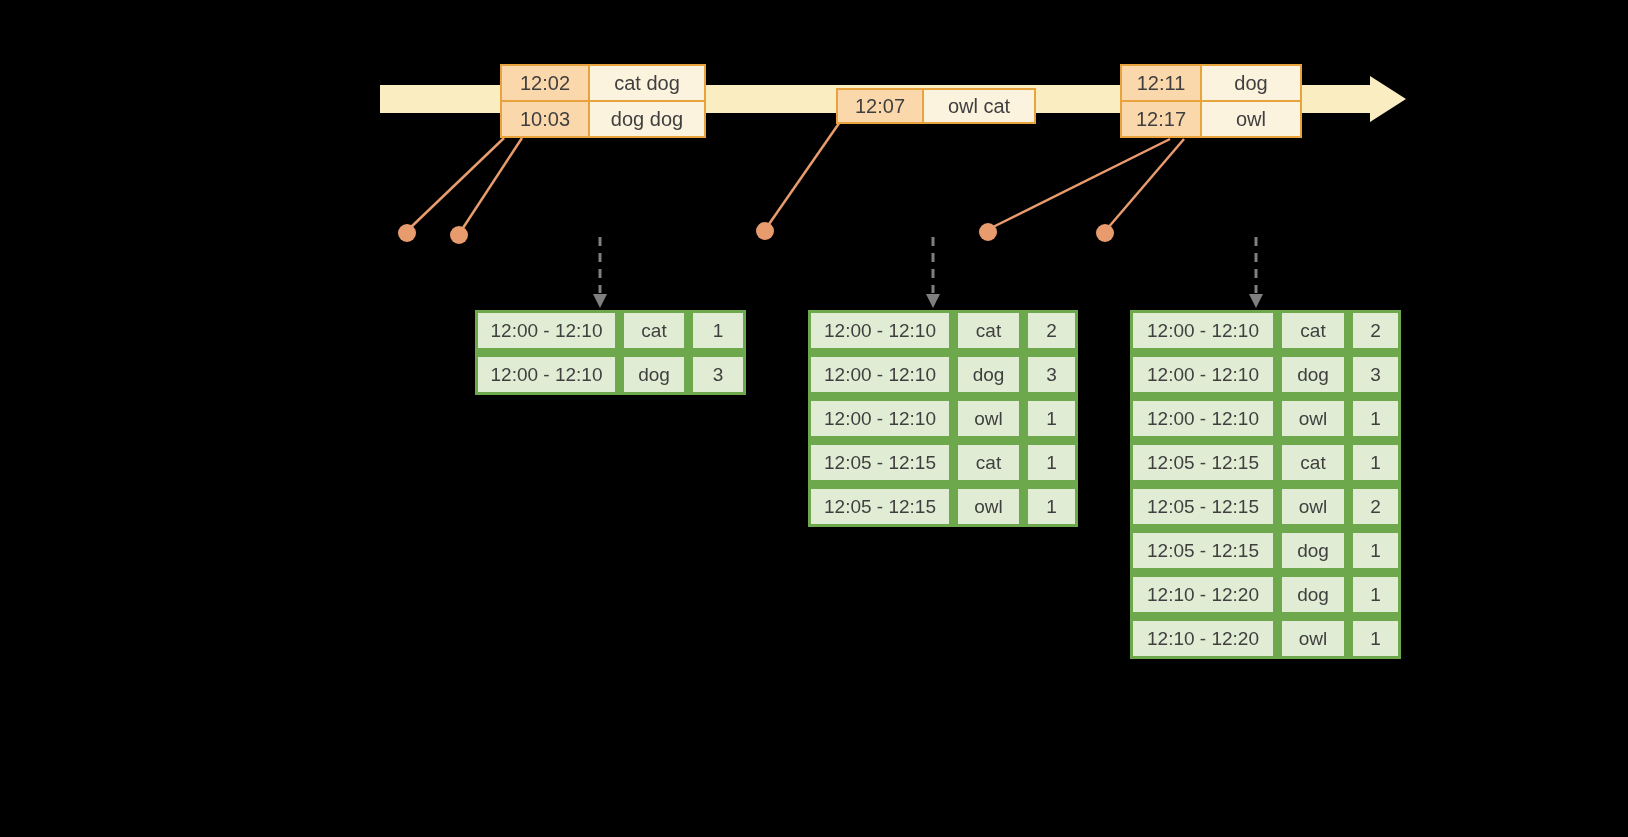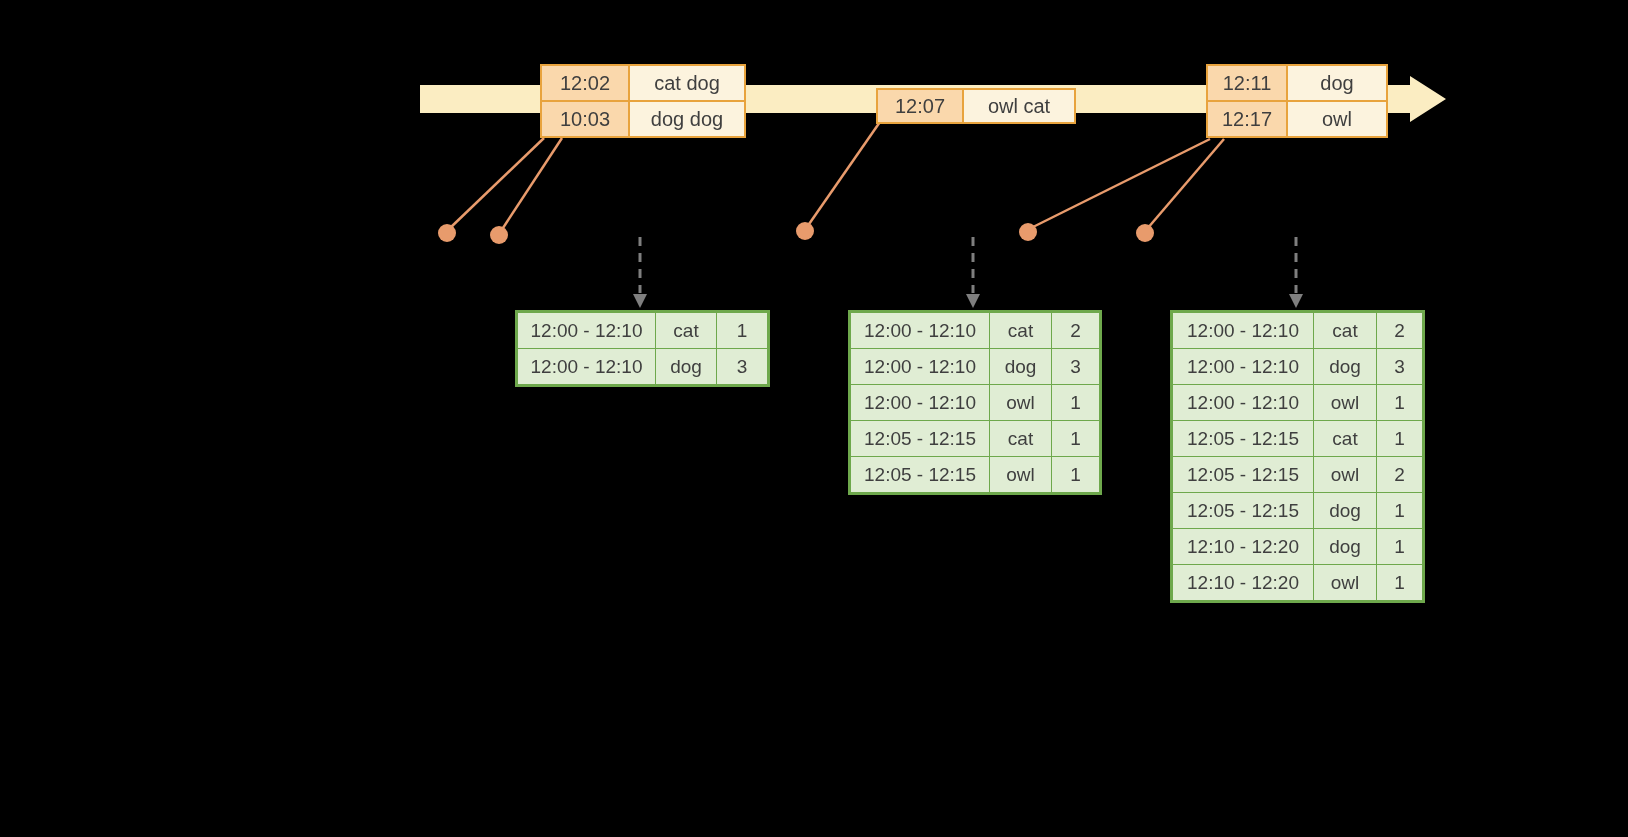--- a/index.html
+++ b/index.html
@@ -3,21 +3,20 @@
 <meta charset="utf-8">
 <style>
   html, body { margin: 0; padding: 0; background: #000; }
   #canvas {
     position: relative;
     width: 1408px;
     height: 837px;
     background: var(--background, #000);
     overflow: hidden;
     font-family: "Liberation Sans", sans-serif;
-    margin-left: 40px;
   }
   
   #overlay { position: absolute; left: 0; top: 0; }
   .timeline-arrow { fill: var(--timeline-fill); }
   .connector { stroke: var(--connector); stroke-width: 2.5; }
   .dot { fill: var(--dot); }
   .dash { stroke: var(--dashed-arrow); stroke-width: 3; stroke-dasharray: 9 7; fill: none; }
   .dash-head { fill: var(--dashed-arrow); }
 
   
@@ -33,21 +32,21 @@
     display: flex; align-items: center; justify-content: center;
     font-size: 20px; color: var(--text);
   }
   .event-cell.time  { background: var(--event-time-fill); }
   .event-cell.words { background: var(--event-word-fill); }
 
   
   .result-table {
     position: absolute;
     display: grid;
-    gap: 1px;
+    gap: 9px;
     background: var(--result-border);
     border: 3px solid var(--result-border);
     z-index: 2;
   }
   .result-cell {
     display: flex; align-items: center; justify-content: center;
     background: var(--result-fill);
     font-size: 19px; color: var(--text);
   }
 </style>
@@ -87,21 +86,21 @@
     <div class="event-cell words">cat dog</div>
     <div class="event-cell time">10:03</div>
     <div class="event-cell words">dog dog</div>
   </div>
 
   <div class="event-table" style="left:836px; top:88px; grid-template-columns:84px 110px; grid-auto-rows:32px;">
     <div class="event-cell time">12:07</div>
     <div class="event-cell words">owl cat</div>
   </div>
 
-  <div class="event-table" style="left:1166px; top:64px; grid-template-columns:78px 98px; grid-auto-rows:34px;">
+  <div class="event-table" style="left:1120px; top:64px; grid-template-columns:78px 98px; grid-auto-rows:34px;">
     <div class="event-cell time">12:11</div>
     <div class="event-cell words">dog</div>
     <div class="event-cell time">12:17</div>
     <div class="event-cell words">owl</div>
   </div>
 
   <div class="result-table" style="left:475px; top:310px; grid-template-columns:137px 60px 50px; grid-auto-rows:35px;">
     <div class="result-cell">12:00 - 12:10</div>
     <div class="result-cell">cat</div>
     <div class="result-cell">1</div>

